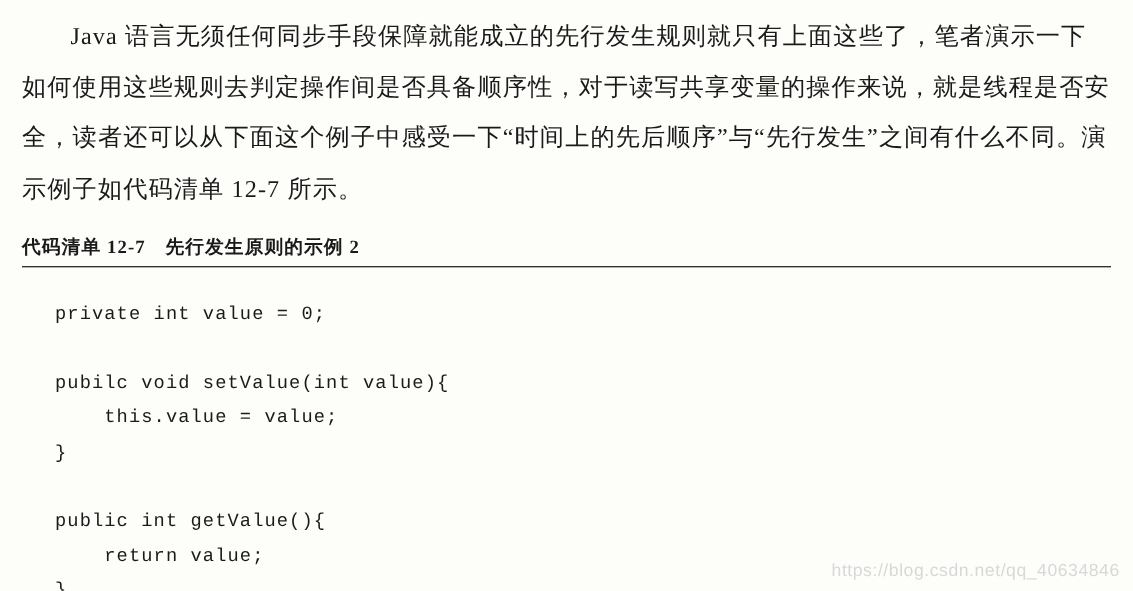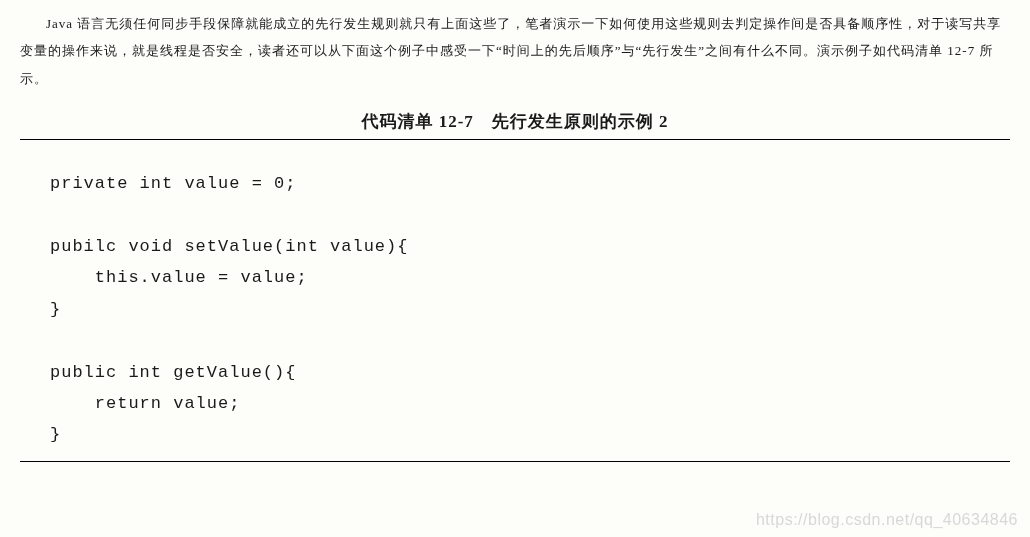--- a/index.html
+++ b/index.html
@@ -9,30 +9,30 @@
     }
     body {
       font-family: "SimSun", "宋体", serif;
       background: #fdfdfa;
       width: 1030px;
       height: 537px;
       padding: 10px 20px;
       color: #1a1a1a;
     }
     .paragraph {
-      font-size: 13px;
+      font-size: 22px;
       line-height: 2.1;
       text-indent: 2em;
       margin-bottom: 18px;
       letter-spacing: 1px;
     }
     .listing-title {
       font-size: 17px;
       font-weight: bold;
-      text-align: center;
+      text-align: left;
       margin-top: 8px;
       margin-bottom: 6px;
       letter-spacing: 1px;
     }
     .code-block {
       border-top: 1.5px solid #000;
       border-bottom: 1.5px solid #000;
       padding: 28px 0 10px 30px;
       font-family: "Courier New", Courier, monospace;
       font-size: 17px;

